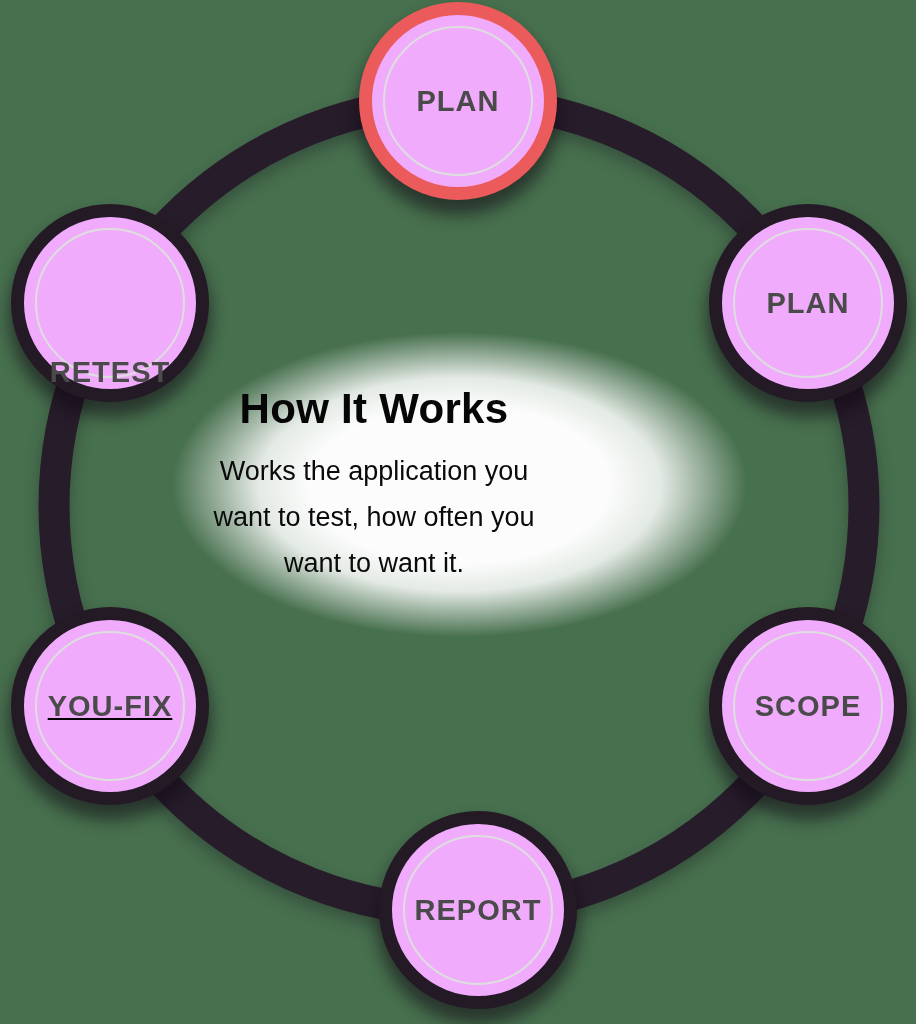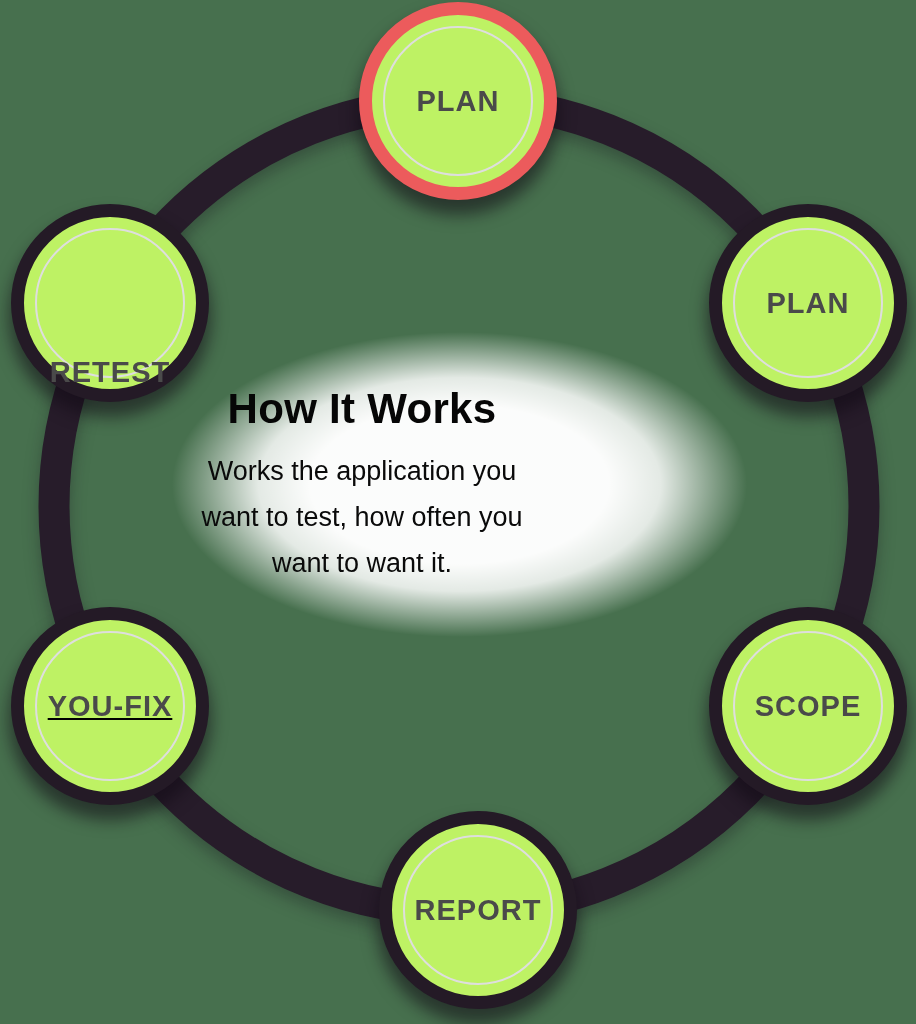--- a/index.html
+++ b/index.html
@@ -23,32 +23,32 @@
 
   .ring-svg{position:absolute;left:0;top:0;filter:drop-shadow(0 8px 8px rgba(18,10,22,0.30));}
   .ring-circle{fill:none;stroke:var(--ring);stroke-width:31px;}
 
   .center-glow{
     position:absolute;left:172px;top:332px;width:575px;height:305px;
     border-radius:50%;
     background:radial-gradient(closest-side, rgba(255,255,255,0.98) 52%, rgba(255,255,255,0.85) 70%, rgba(255,255,255,0) 100%);
   }
 
-  .center-text{position:absolute;left:0;width:724px;top:386px;text-align:center;}
+  .center-text{position:absolute;left:0;width:724px;top:386px;text-align:center;padding-left:12px;}
   .title{
     margin:0;
     font-size:42px;font-weight:800;letter-spacing:0.3px;
     color:var(--title);line-height:1.1;
   }
   .desc{margin:16px 0 0;font-size:27px;line-height:46px;color:var(--text);}
   .desc-line{white-space:nowrap;}
 
   .node{
     position:absolute;width:172px;height:172px;border-radius:50%;
-    background:#bef264;
+    background:#f0abfc;
     border:13px solid var(--node-ring);
     display:flex;align-items:center;justify-content:center;
     box-shadow:0 13px 16px 2px rgba(17,9,20,0.55);
   }
   .node::after{
     content:"";position:absolute;inset:11px;border-radius:50%;
     border:2px solid var(--inner-circle);
   }
   .node--active{border-color:var(--active-ring);}
   .node-label{

